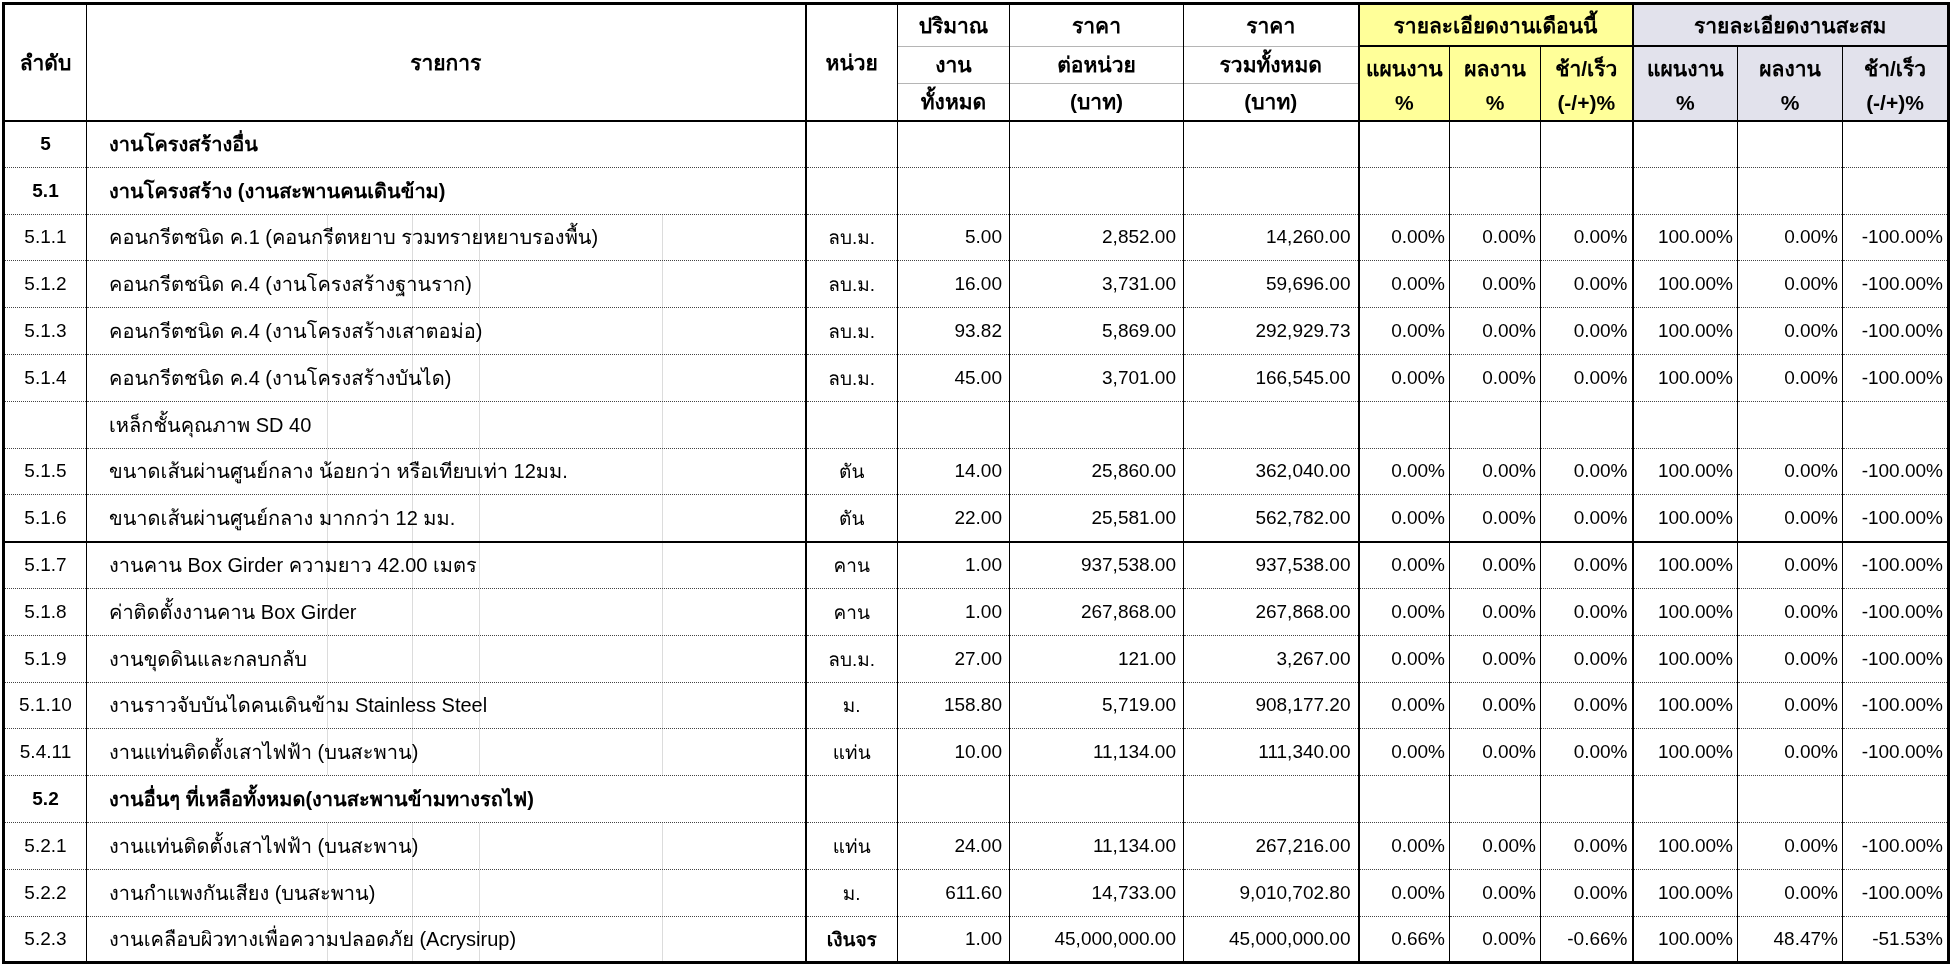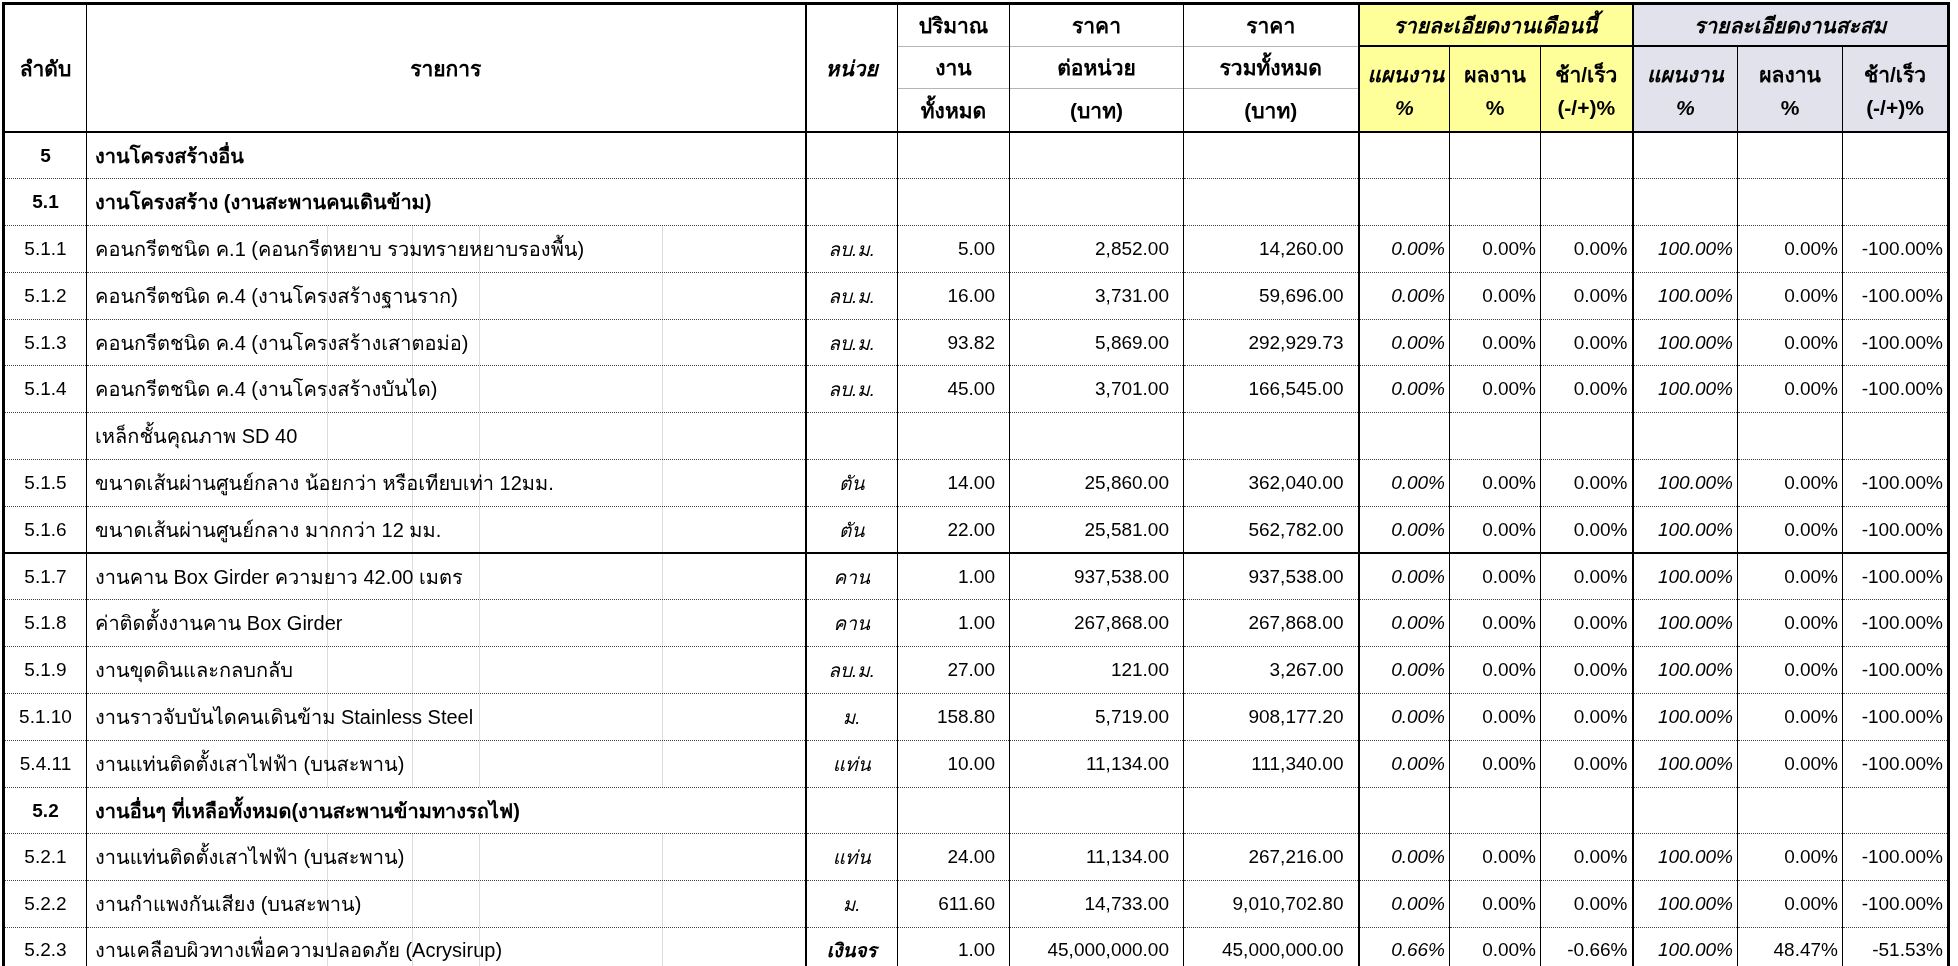--- a/index.html
+++ b/index.html
@@ -4,48 +4,48 @@
 <style>
   html,body{margin:0;padding:0;background:#fff;}
   body{font-family:"Liberation Sans","DejaVu Sans",sans-serif;color:#000;}
   .sheet{position:relative;width:1958px;height:966px;background:#fff;overflow:hidden;}
   table.boq{
     border-collapse:collapse;table-layout:fixed;width:1948px;
     margin:2px 0 0 2px;border:3px solid #000;font-size:19px;
   }
   th,td{overflow:hidden;white-space:nowrap;vertical-align:middle;border-left:1.5px solid #000;}
   th{font-weight:bold;font-size:21px;}
-  .b3{border-left:2.5px solid #000 !important;font-style:italic;}
+  .b3{border-left:2.5px solid #000 !important;}
   
   thead tr.h1 th{height:38px;}
   thead tr.h2 th{height:34px;text-align:center;}
   thead tr.h3 th{height:34px;}
   th.stk{background:#fff;}
   th.mid{border-top:1px solid #b5b5b5;}
   .ym{background:var(--ym,#FFFF99);}
   .gy{background:var(--gy,#E2E2EC);}
   th.grp{border-bottom:2px solid #000;}
-  th.sub2{height:68px;padding:8px;}
+  th.sub2{height:68px;padding:0;}
   th.sub2 .two{display:flex;flex-direction:column;justify-content:space-around;height:68px;}
   
   tbody tr{height:46.8px;}
   tbody td{border-top:1px dotted #444;}
   tbody tr.first td{border-top:2.5px solid #000;}
   tbody tr.solid-top td{border-top:2.5px solid #000;}
   tbody tr.section td{font-weight:bold;}
   .t-c{text-align:center;}
   .t-r{text-align:right;}
   .t-l{text-align:left;}
-  td.item{padding-left:8px;font-size:20px;
+  td.item{padding-left:22px;font-size:20px;
     background-image:linear-gradient(#dcdcdc,#dcdcdc),linear-gradient(#dcdcdc,#dcdcdc),
                      linear-gradient(#dcdcdc,#dcdcdc),linear-gradient(#dcdcdc,#dcdcdc);
     background-size:1px 100%;background-repeat:no-repeat;
     background-position:240px 0,325px 0,392px 0,575px 0;margin-top:34px;}
   tr.section td.item{background-image:none;}
-  td.money{padding-right:14px;}
+  td.money{padding-right:7px;}
   td.pct{padding-right:4px;}
   td.ubold{font-weight:bold;}
 </style>
 </head>
 <body>
 
 <div class="sheet">
   <table class="boq">
     <colgroup>
       <col style="width:83px">

